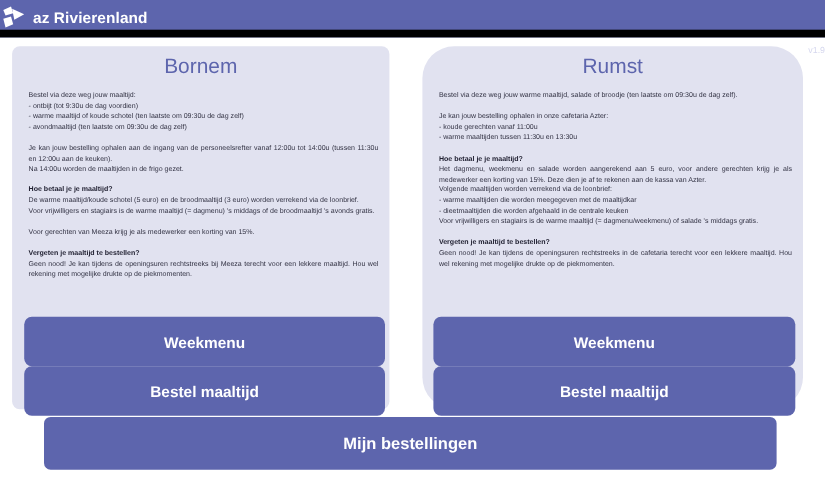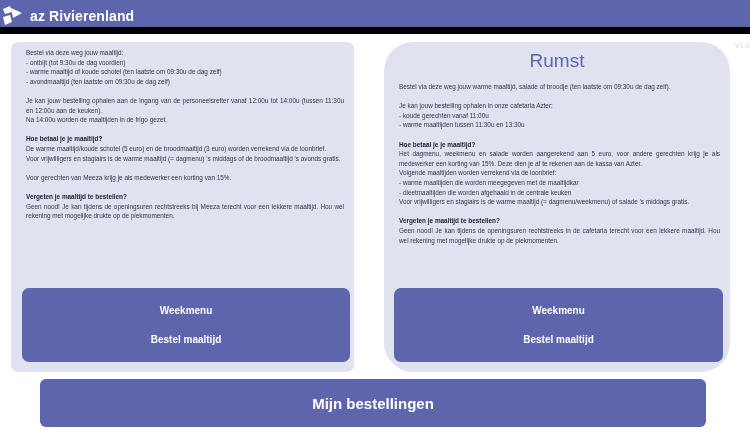--- a/index.html
+++ b/index.html
@@ -9,40 +9,41 @@
   .brand { position: absolute; left: 30px; top: 8px; color: #ffffff; font-size: 14px; font-weight: bold; letter-spacing: 0.1px; }
   .version { position: absolute; right: 0px; top: 13px; color: #d5d7ee; font-size: 8px; margin-top: 28px; }
   .card { position: absolute; top: 42px; width: 343px; height: 330px; background: #e1e2f0; border-radius: 7px; }
   .card.left { left: 11px; }
   .card.right { left: 384px; width: 346px; border-radius: 29px; }
   .card-title { text-align: center; color: #5d65ad; font-size: 19px; margin-top: 8px; height: 26px; }
   .card-body { padding: 6px 10px 0 15px; font-size: 6.4px; line-height: 9.6px; color: #333344; text-align: justify; }
   .card-body p { margin: 0; }
   .gap { height: 9.6px; }
   .bold { font-weight: bold; color: #222233; }
-  .btn { position: absolute; left: 11px; width: 328px; height: 45px; background: #5d65ad; border-radius: 7px; color: #ffffff; font-size: 10px; font-weight: bold; display: flex; align-items: center; justify-content: center; }
+  .btn { position: absolute; left: 11px; width: 328px; height: 45px; background: #5d65ad; border-radius: 7px; color: #ffffff; font-size: 14px; font-weight: bold; display: flex; align-items: center; justify-content: center; }
   .card.right .btn { left: 10px; width: 329px; }
   .btn.week { top: 246px; }
-  .btn.order { top: 275px; }
+  .btn.order { top: 291px; }
   .main-btn { position: absolute; left: 40px; top: 379px; width: 666px; height: 48px; background: #5d65ad; border-radius: 6px; color: #ffffff; font-size: 15px; font-weight: bold; display: flex; align-items: center; justify-content: center; }
 </style>
 </head>
 <body>
 
 <div class="header">
   <svg class="logo" viewBox="0 0 22 22">
     <path d="M1 4 L8 1 L10 7 L3 9 Z" fill="#ffffff"></path>
     <path d="M9 3 L20 8 L11 13 Z" fill="#ffffff"></path>
     <path d="M1 12 L8 10 L10 17 L3 20 Z" fill="#ffffff"></path>
   </svg>
   <span class="brand">az Rivierenland</span>
   <span class="version">v1.9</span>
 </div>
 
 <div class="card left">
+  <div class="card-title">Bornem</div>
   <div class="card-body">
       <p>Bestel via deze weg jouw maaltijd:</p>
       <p>- ontbijt (tot 9:30u de dag voordien)</p>
       <p>- warme maaltijd of koude schotel (ten laatste om 09:30u de dag zelf)</p>
       <p>- avondmaaltijd (ten laatste om 09:30u de dag zelf)</p>
       <p class="gap"></p>
       <p>Je kan jouw bestelling ophalen aan de ingang van de personeelsrefter vanaf 12:00u tot 14:00u (tussen 11:30u en 12:00u aan de keuken).</p>
       <p>Na 14:00u worden de maaltijden in de frigo gezet.</p>
       <p class="gap"></p>
       <p class="bold">Hoe betaal je je maaltijd?</p>

